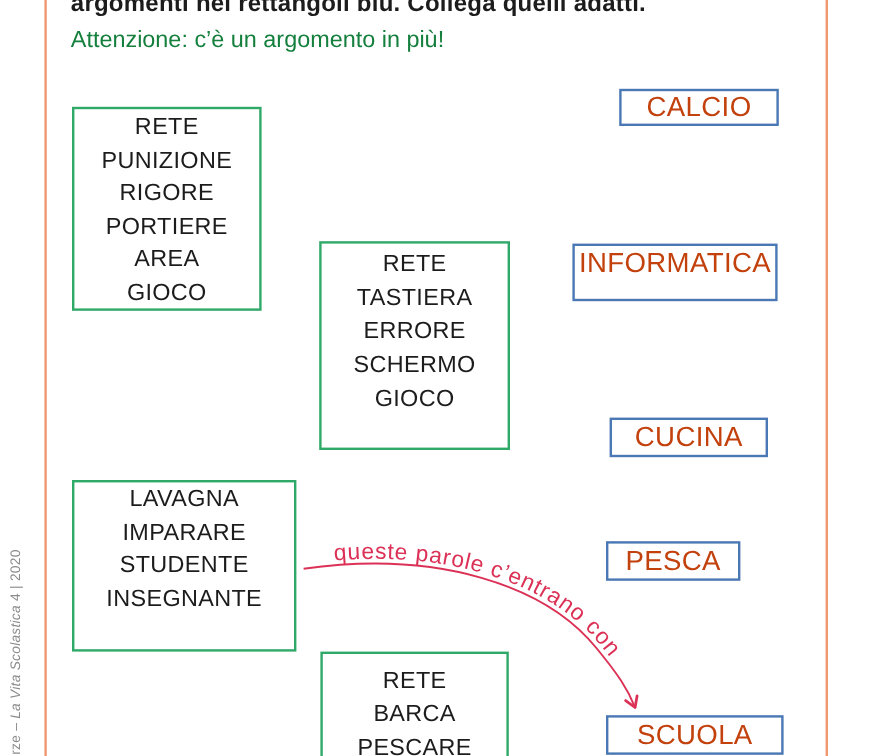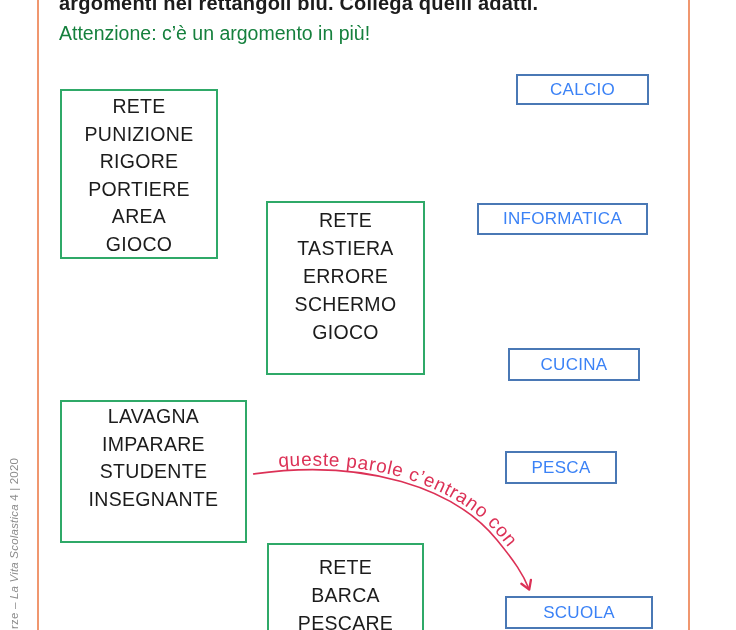--- a/index.html
+++ b/index.html
@@ -34,24 +34,24 @@
   .wbox-1{left:60px;top:89px;width:158px;height:170px;padding-top:2px;}
   .wbox-2{left:266px;top:201px;width:159px;height:174px;padding-top:3px;}
   .wbox-2 .wline{line-height:28px;}
   .wbox-3{left:60px;top:400px;width:187px;height:143px;padding-top:1px;}
   .wbox-4{left:267px;top:543px;width:157px;height:120px;padding-top:8px;}
   .wbox-4 .wline{line-height:28px;}
 
   .tbox{
     box-sizing:border-box;position:absolute;
     border:2px solid #4a78b5;background:#ffffff;
-    text-align:center;font-size:17px;letter-spacing:0.3px;color:#3b82f6;
+    text-align:center;font-size:23px;letter-spacing:0.3px;color:#c2410c;
   }
   .tbox-calcio{left:516px;top:74px;width:133px;height:31px;line-height:27px;}
-  .tbox-informatica{left:477px;top:203px;width:171px;height:32px;line-height:28px;}
+  .tbox-informatica{left:477px;top:203px;width:171px;height:48px;line-height:28px;}
   .tbox-cucina{left:508px;top:348px;width:132px;height:33px;line-height:29px;}
   .tbox-pesca{left:505px;top:451px;width:112px;height:33px;line-height:29px;}
   .tbox-scuola{left:505px;top:596px;width:148px;height:33px;line-height:29px;}
 
   .caption{
     position:absolute;left:8px;top:629px;
     transform:rotate(-90deg);transform-origin:0 0;
     white-space:nowrap;font-size:11.5px;letter-spacing:0.2px;
     color:#8c8c8c;
   }

